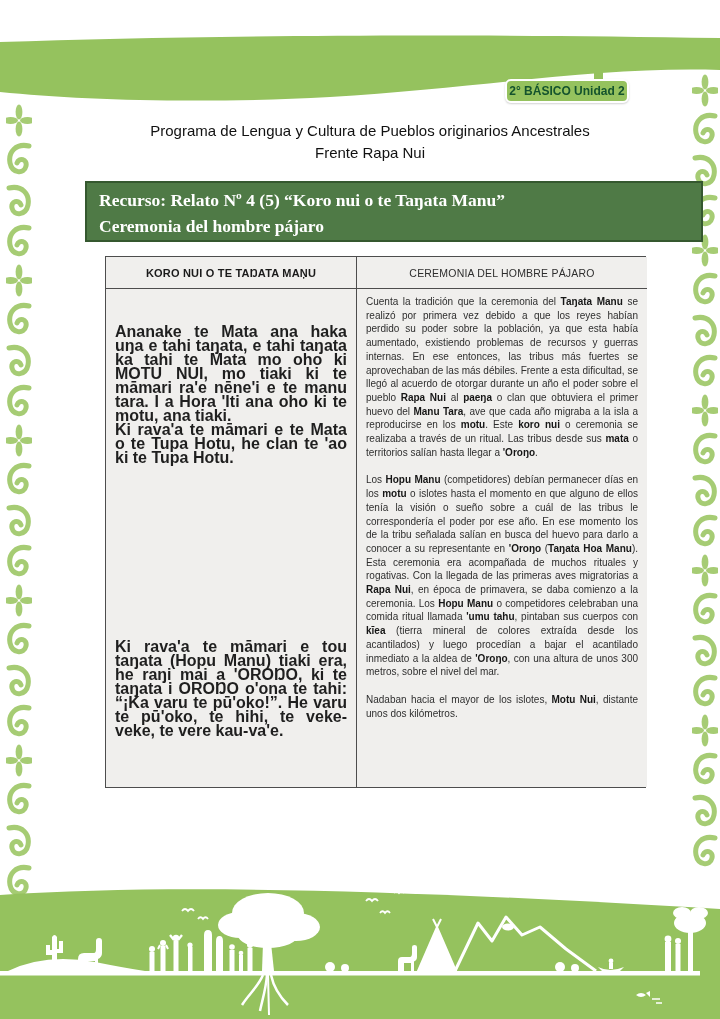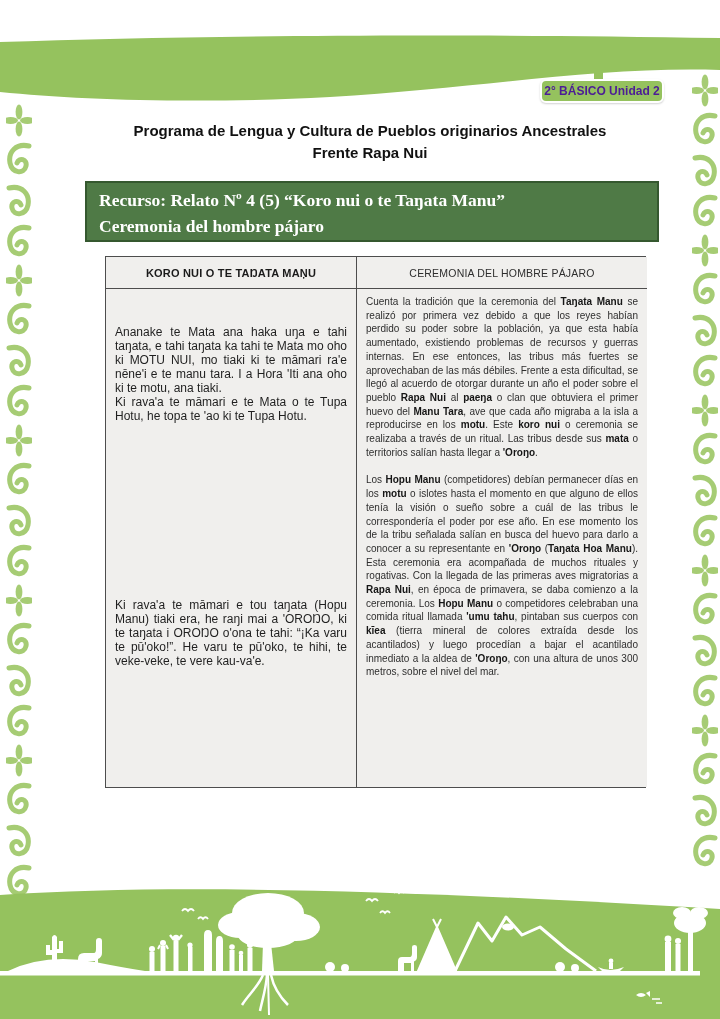--- a/index.html
+++ b/index.html
@@ -8,53 +8,53 @@
     position:relative; width:720px; height:1019px; margin:0 auto;
     background:#ffffff; overflow:hidden;
     font-family:"Liberation Sans", sans-serif;
   }
   
   .top-band { position:absolute; top:0; left:0; width:720px; height:112px; }
   .badge-stem { position:absolute; left:594px; top:66px; width:9px; height:18px; background:#95c25e; }
   .unit-badge {
     position:absolute; left:505px; top:79px; width:124px; height:24px;
     background:#95c25e; border:2px solid #ffffff; border-radius:6px;
-    color:#4c1d95; font-size:12px; font-weight:bold; text-align:center;
-    line-height:20px; box-shadow:0 1px 2px rgba(0,0,0,.18);margin-left:35px;
+    color:#14532d; font-size:12px; font-weight:bold; text-align:center;
+    line-height:20px; box-shadow:0 1px 2px rgba(0,0,0,.18);
   }
   
   .koru-left  { position:absolute; left:6px;  top:104px; }
   .koru-right { position:absolute; left:692px; top:74px; }
   
   .program-title {
     position:absolute; top:120px; left:40px; width:660px;
-    text-align:center; font-size:15px; font-weight:bold; color:#111;
+    text-align:center; font-size:15px; font-weight:normal; color:#111;
     line-height:22px;
   }
   .resource-banner {
-    position:absolute; left:85px; top:181px; width:574px; height:61px;
+    position:absolute; left:85px; top:181px; width:618px; height:61px;
     background:#4f7a46; border:2px solid #35582f;
     color:#ffffff; font-family:"Liberation Serif", serif; font-weight:bold;
     font-size:17.5px; line-height:26px; padding:4px 12px 0 12px;
   }
   
   .cmp-table {
     position:absolute; left:105px; top:256px; width:541px; height:532px;
     display:grid; grid-template-columns:251px 290px; grid-template-rows:32px 1fr;
     border:1px solid #4d4d4d; background:#22c55e;
   }
   .cell { border-right:1px solid #4d4d4d; border-bottom:1px solid #4d4d4d; background:#f0efed; }
   .cell:nth-child(2n) { border-right:none; }
   .cell.hrow { border-bottom:1px solid #4d4d4d; display:flex; align-items:center; justify-content:center; }
   .cell.brow { border-bottom:none; }
   .th-left  { font-size:11px; font-weight:bold; color:#1a1a1a; letter-spacing:.2px; }
   .th-right { font-size:10.5px; font-weight:normal; color:#2e2e2e; letter-spacing:.2px; }
   .col-rapanui { padding:8px 9px; }
   .col-rapanui p {
-    font-size:12px; font-weight:normal; color:#1f1f1f;
+    font-size:16px; font-weight:bold; color:#1f1f1f;
     line-height:14px; text-align:justify;
   }
   .col-rapanui .block1 { margin-top:28px; }
   .col-rapanui .block2 { margin-top:175px; }
   .col-spanish { padding:6px 9px; }
   .col-spanish p {
     font-size:10px; color:#2e2e2e; line-height:13.7px;
     text-align:justify; margin-bottom:14px;
   }
   .col-spanish p b { color:#161616; }
@@ -108,27 +108,28 @@
     <div>Recurso: Relato Nº 4 (5) “Koro nui o te Taŋata Manu”</div>
     <div>Ceremonia del hombre pájaro</div>
   </div>
 
   <div class="cmp-table">
     <div class="cell hrow th-left">KORO NUI O TE TAŊATA MAŅU</div>
     <div class="cell hrow th-right">CEREMONIA DEL HOMBRE PÁJARO</div>
 
     <div class="cell brow col-rapanui">
       <p class="block1">Ananake te Mata ana haka uŋa e tahi taŋata, e tahi taŋata ka tahi te Mata mo oho ki MOTU NUI, mo tiaki ki te māmari ra'e nēne'i e te manu tara. I a Hora 'Iti ana oho ki te motu, ana tiaki.</p>
-      <p>Ki rava'a te māmari e te Mata o te Tupa Hotu, he topa te 'ao ki te Tupa Hotu.</p>
+      <p>Ki rava'a te māmari e te Mata o te Tupa Hotu, he clan te 'ao ki te Tupa Hotu.</p>
       <p class="block2">Ki rava'a te māmari e tou taŋata (Hopu Manu) tiaki era, he raŋi mai a 'OROŊO, ki te taŋata i OROŊO o'ona te tahi: “¡Ka varu te pū'oko!”. He varu te pū'oko, te hihi, te veke-veke, te vere kau-va'e.</p>
     </div>
 
     <div class="cell brow col-spanish">
       <p><span>Cuenta la tradición que la ceremonia del </span><b>Taŋata Manu</b><span> se realizó por primera vez debido a que los reyes habían perdido su poder sobre la población, ya que esta había aumentado, existiendo problemas de recursos y guerras internas. En ese entonces, las tribus más fuertes se aprovechaban de las más débiles. Frente a esta dificultad, se llegó al acuerdo de otorgar durante un año el poder sobre el pueblo </span><b>Rapa Nui</b><span> al </span><b>paeŋa</b><span> o clan que obtuviera el primer huevo del </span><b>Manu Tara</b><span>, ave que cada año migraba a la isla a reproducirse en los </span><b>motu</b><span>. Este </span><b>koro nui</b><span> o ceremonia se realizaba a través de un ritual. Las tribus desde sus </span><b>mata</b><span> o territorios salían hasta llegar a </span><b>'Oroŋo</b><span>.</span></p>
       <p><span>Los </span><b>Hopu Manu</b><span> (competidores) debían permanecer días en los </span><b>motu</b><span> o islotes hasta el momento en que alguno de ellos tenía la visión o sueño sobre a cuál de las tribus le correspondería el poder por ese año. En ese momento los de la tribu señalada salían en busca del huevo para darlo a conocer a su representante en </span><b>'Oroŋo</b><span> (</span><b>Taŋata Hoa Manu</b><span>). Esta ceremonia era acompañada de muchos rituales y rogativas. Con la llegada de las primeras aves migratorias a </span><b>Rapa Nui</b><span>, en época de primavera, se daba comienzo a la ceremonia. Los </span><b>Hopu Manu</b><span> o competidores celebraban una comida ritual llamada </span><b>'umu tahu</b><span>, pintaban sus cuerpos con </span><b>kīea</b><span> (tierra mineral de colores extraída desde los acantilados) y luego procedían a bajar el acantilado inmediato a la aldea de </span><b>'Oroŋo</b><span>, con una altura de unos 300 metros, sobre el nivel del mar.</span></p>
+      <p><span>Nadaban hacia el mayor de los islotes, </span><b>Motu Nui</b><span>, distante unos dos kilómetros.</span></p>
     </div>
   </div>
 
   <svg class="bottom-scene" viewBox="0 0 720 136" aria-hidden="true">
 
     <path d="M0,12 C180,0 420,8 720,26 L720,136 L0,136 Z" fill="#95c25e"></path>
     <g fill="#ffffff" stroke="none">
 
       <rect x="0" y="88" width="700" height="4.5"></rect>
 

